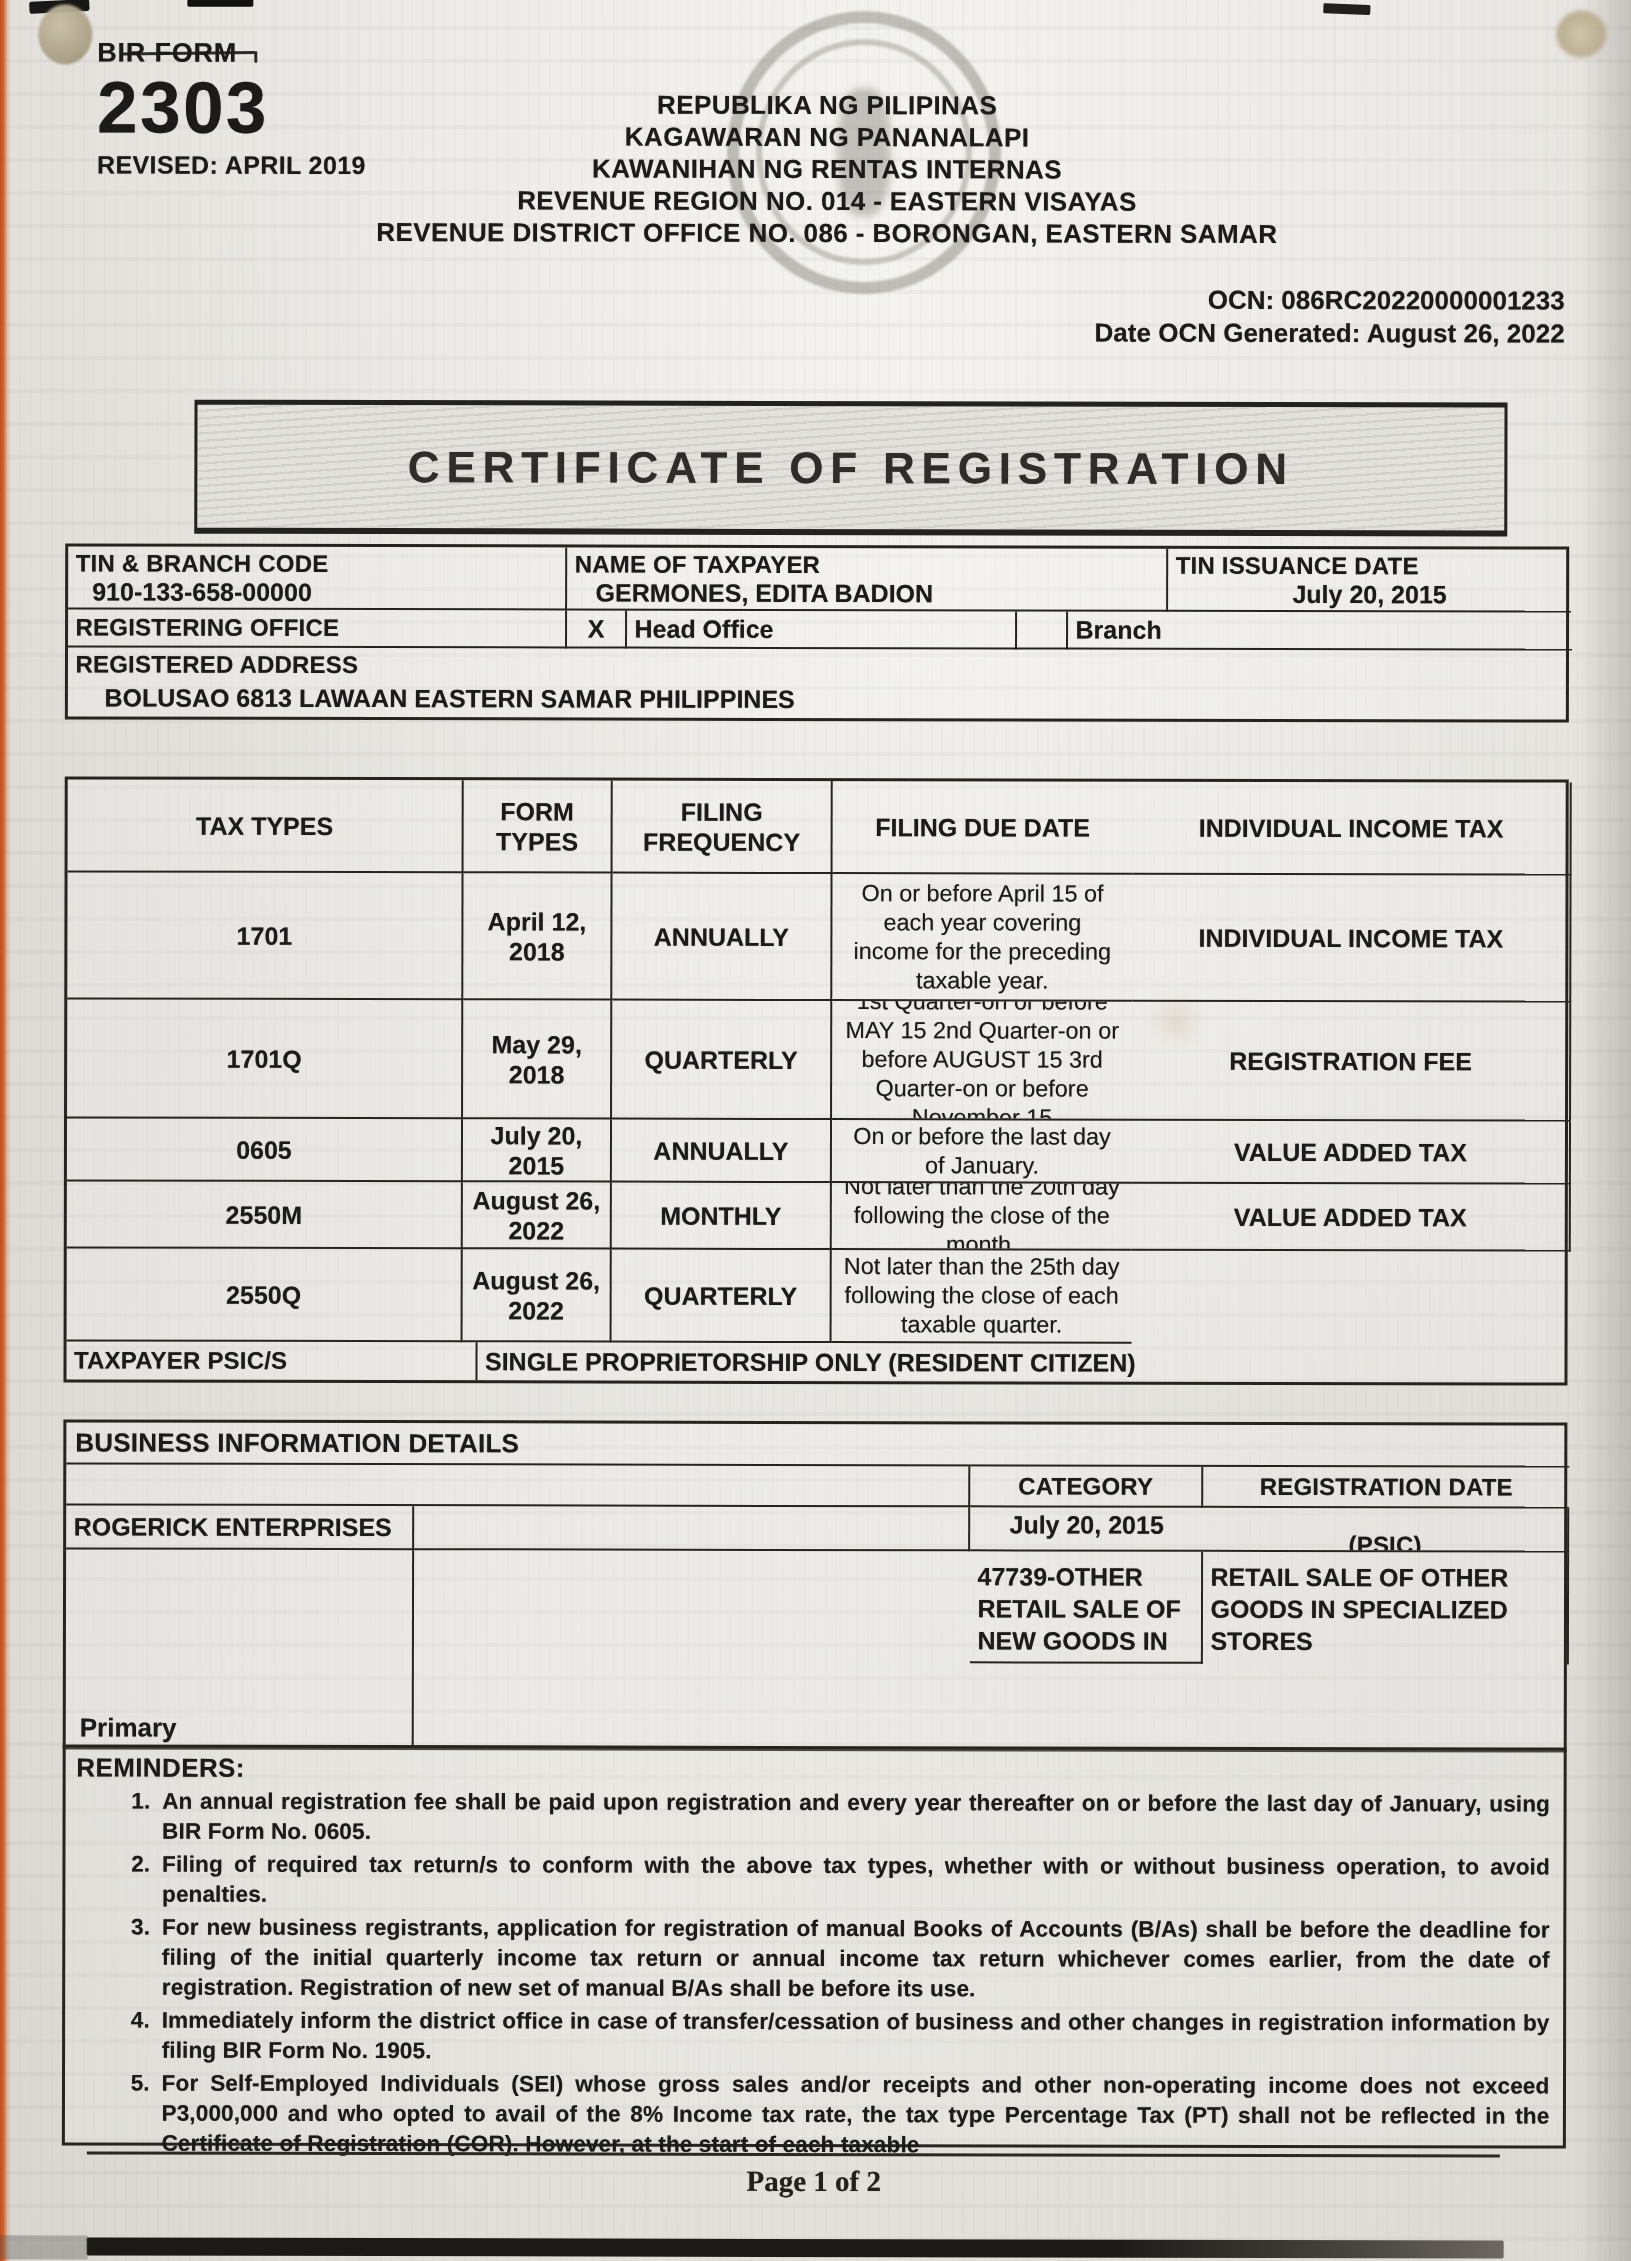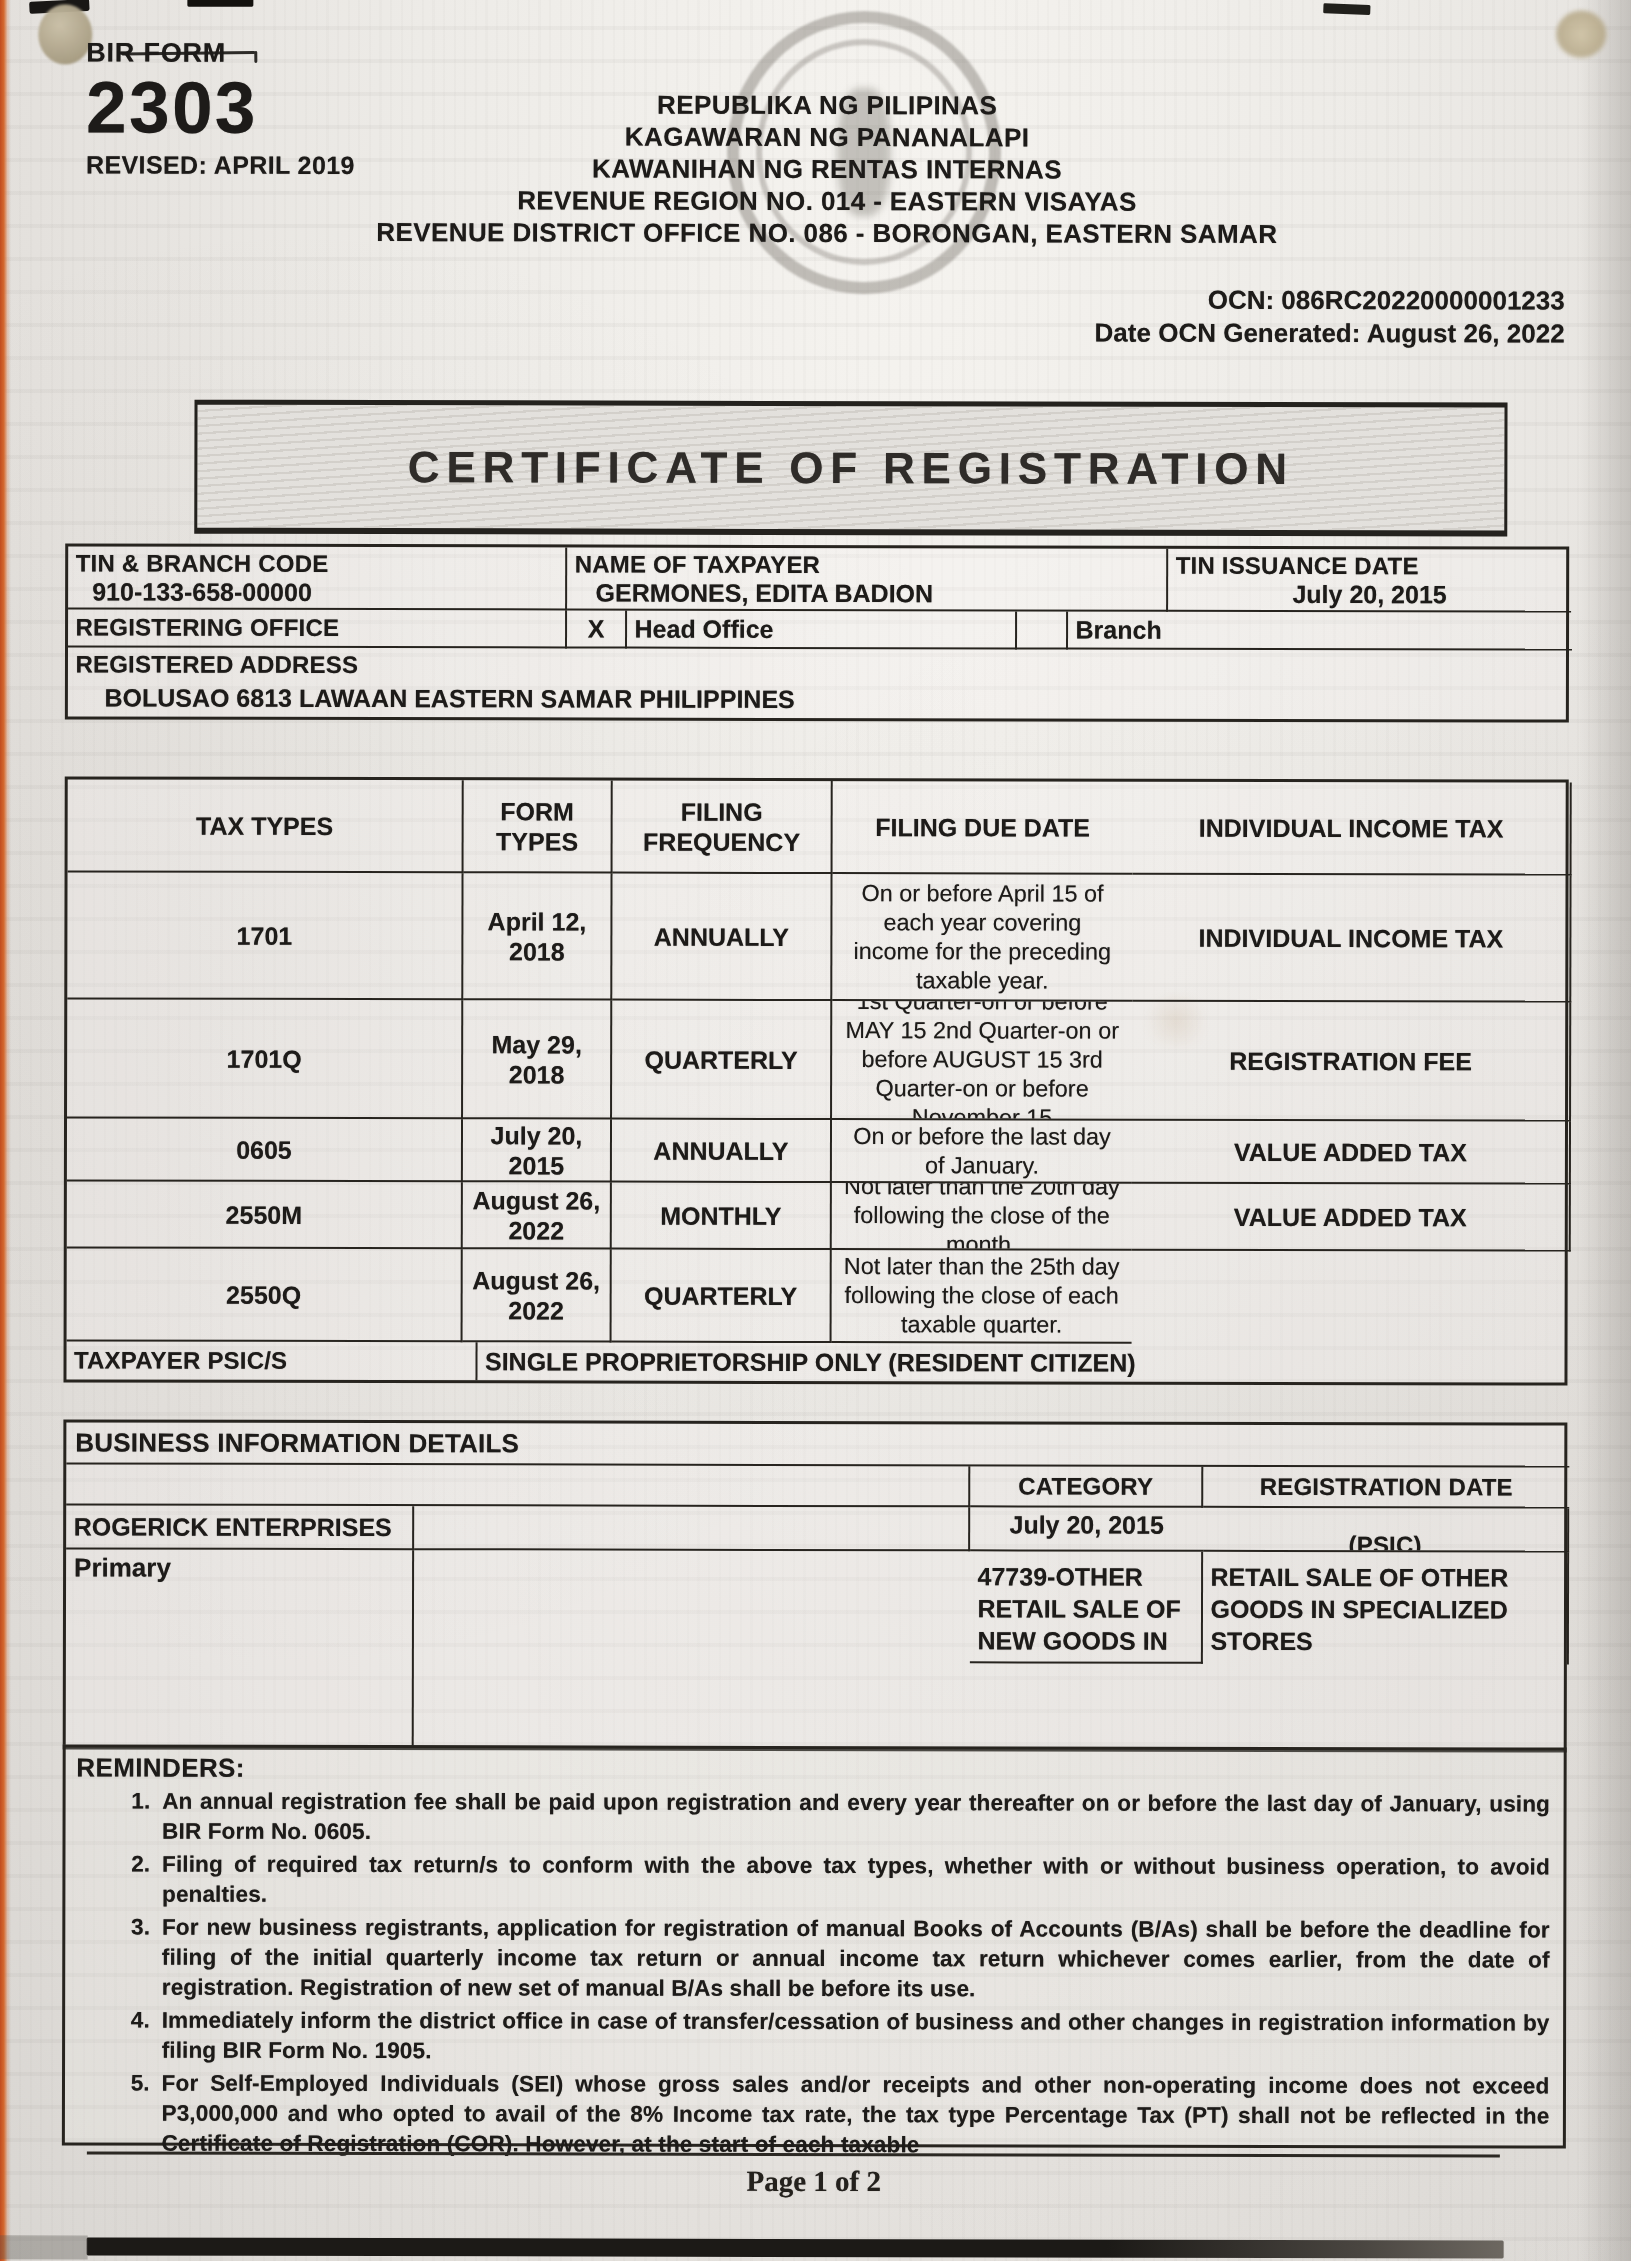--- a/index.html
+++ b/index.html
@@ -42,21 +42,21 @@
   .bottom-left-gray{position:absolute;left:0;bottom:0;width:90px;height:24px;background:rgba(90,86,80,.35);}
 
   
   .seal{position:absolute;left:725px;top:10.6px;width:274px;height:283px;border-radius:50%;
     border:12px solid rgba(104,99,93,.38);box-sizing:border-box;filter:blur(0.8px);z-index:0;}
   .seal::before{content:"";position:absolute;inset:16.6px;border-radius:50%;border:6.8px solid rgba(112,107,100,.33);}
   .seal::after{content:"";position:absolute;left:50%;top:50%;width:53px;height:128px;transform:translate(-50%,-50%);
     border-radius:40%;background:rgba(95,90,83,.33);filter:blur(3.8px);}
 
   
-  .hdr-left{position:absolute;left:84px;top:39px;z-index:2;}
+  .hdr-left{position:absolute;left:95px;top:39px;z-index:2;}
   .hdr-form-label{font-size:27px;font-weight:700;letter-spacing:0.8px;}
   .hdr-form-number{font-size:73px;font-weight:700;letter-spacing:2.3px;line-height:1.0;margin-top:1.5px;}
   .hdr-revised{font-size:25px;font-weight:700;margin-top:7.5px;letter-spacing:0.4px;}
   .hdr-center{position:absolute;left:301px;top:89px;width:1048px;text-align:center;z-index:2;}
   .hdr-line{font-size:26px;font-weight:700;line-height:32px;letter-spacing:0.4px;}
   .ocn{position:absolute;right:69px;top:283px;text-align:right;z-index:2;}
   .ocn div{font-size:26px;font-weight:700;line-height:33px;}
 
   
   .title-box{position:absolute;left:193px;top:401px;width:1313px;height:134px;box-sizing:border-box;
@@ -266,21 +266,21 @@
         <div class="cell ctr last" style="align-items:flex-start;">
           <span class="val ink">July 20, 2015</span>
         </div>
 
         <div class="cell ctr" style="align-items:flex-start;padding-top:23px;">
           <span class="lbl ink">(PSIC)</span>
         </div>
         <div class="cell">
           <div class="wrapval ink">47739-OTHER RETAIL SALE OF NEW GOODS IN SPECIALIZED STORES, N.E.C.</div>
         </div>
-        <div class="cell span2 bottomless" style="display:flex;align-items:flex-start;padding-left:8px;">
+        <div class="cell span2 bottomless" style="display:flex;align-items:flex-end;padding-left:14px;">
           <span class="val ink" style="font-size:26px;">Primary</span>
         </div>
         <div class="cell span2 last bottomless"></div>
 
         <div class="cell bottomless">
           <div class="wrapval ink">RETAIL SALE OF OTHER GOODS IN SPECIALIZED STORES</div>
         </div>
       </div>
     </div>
 

